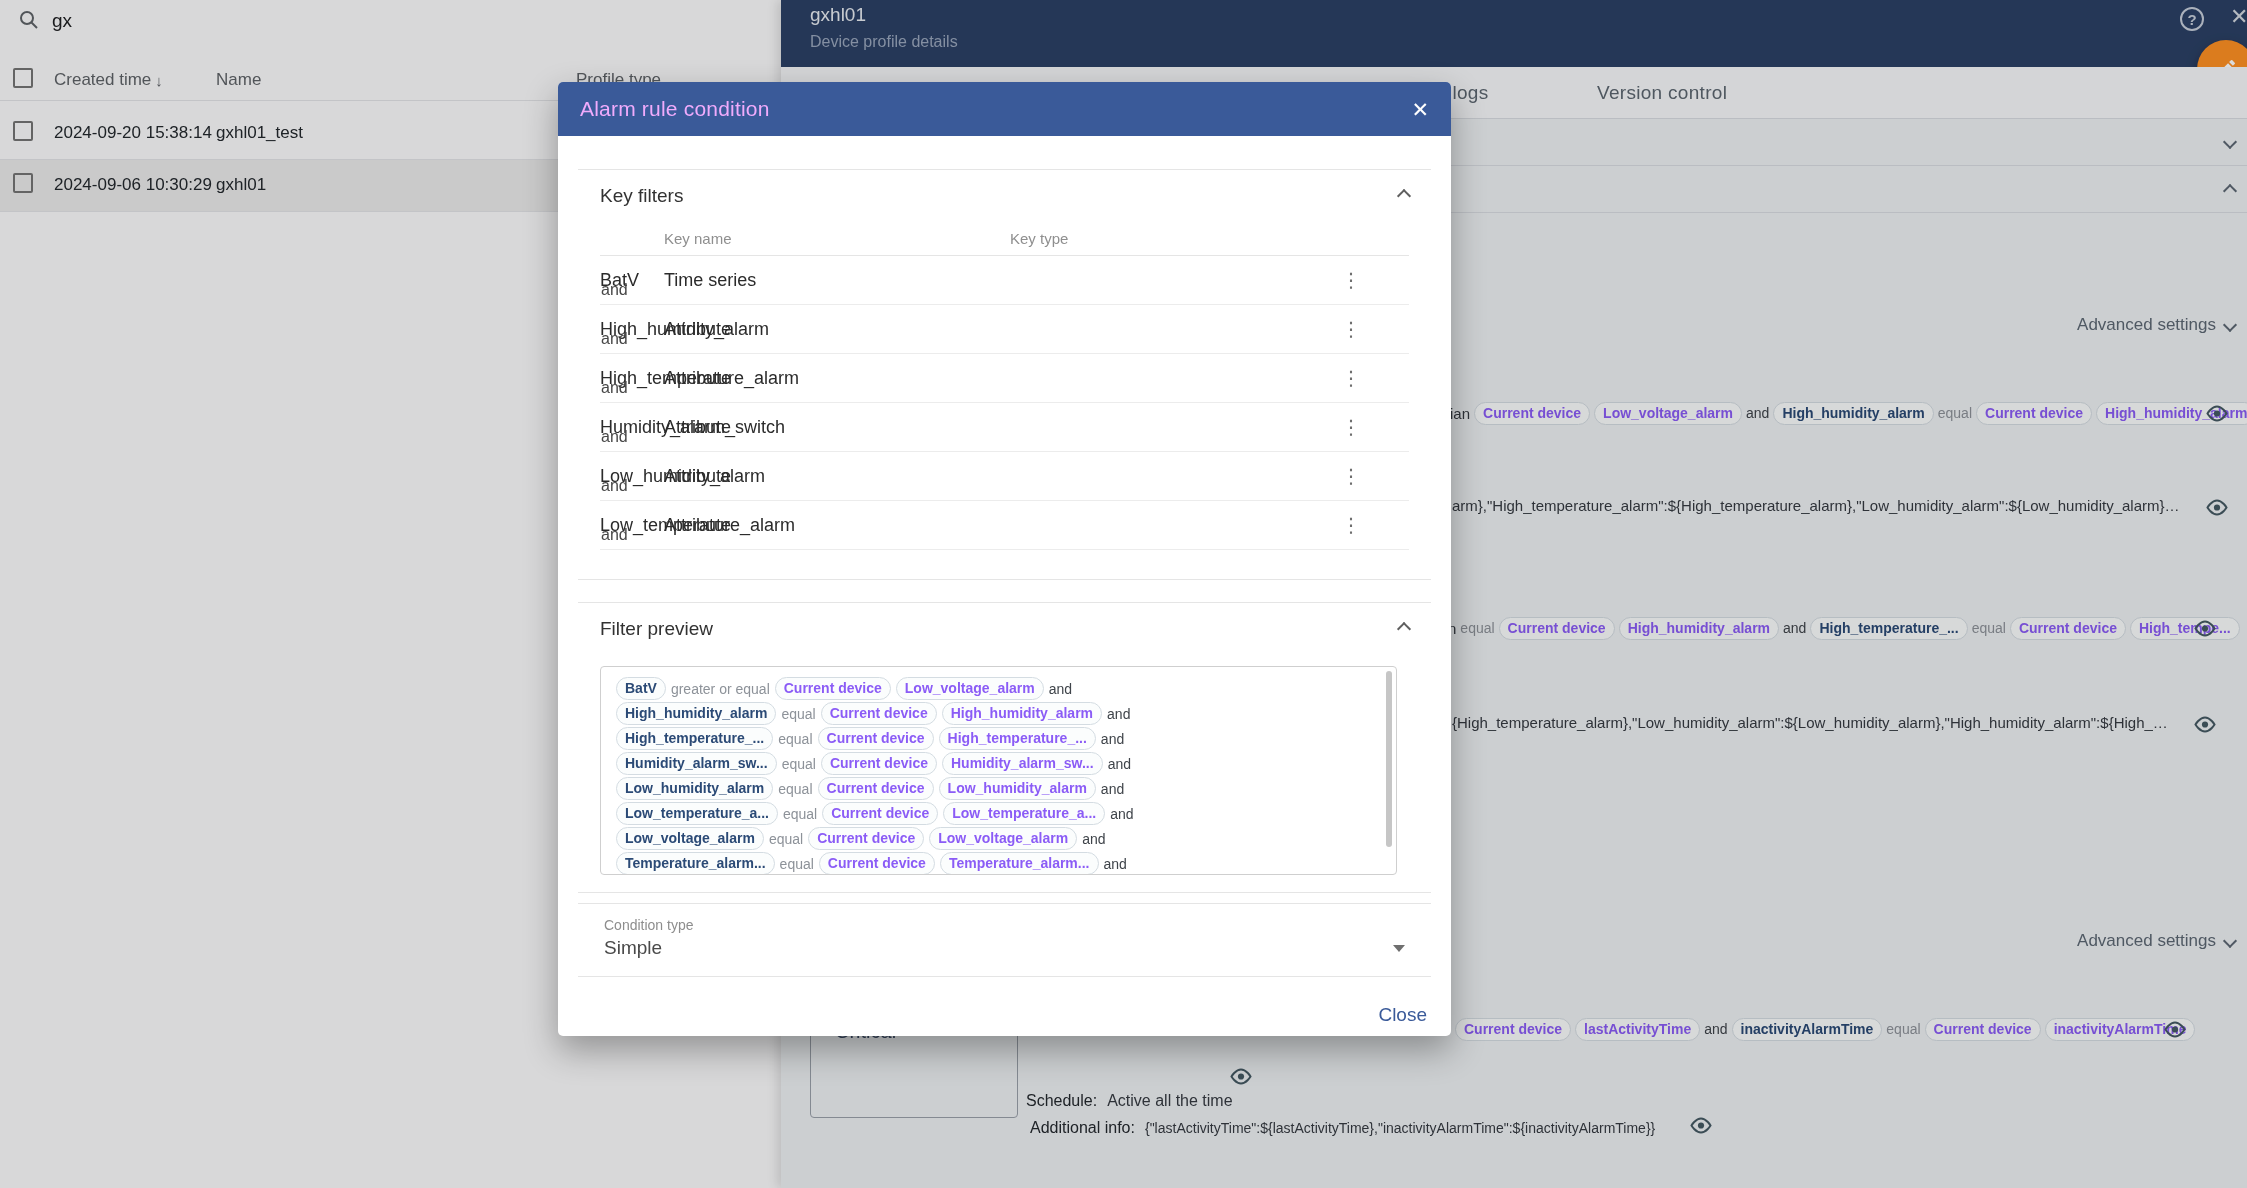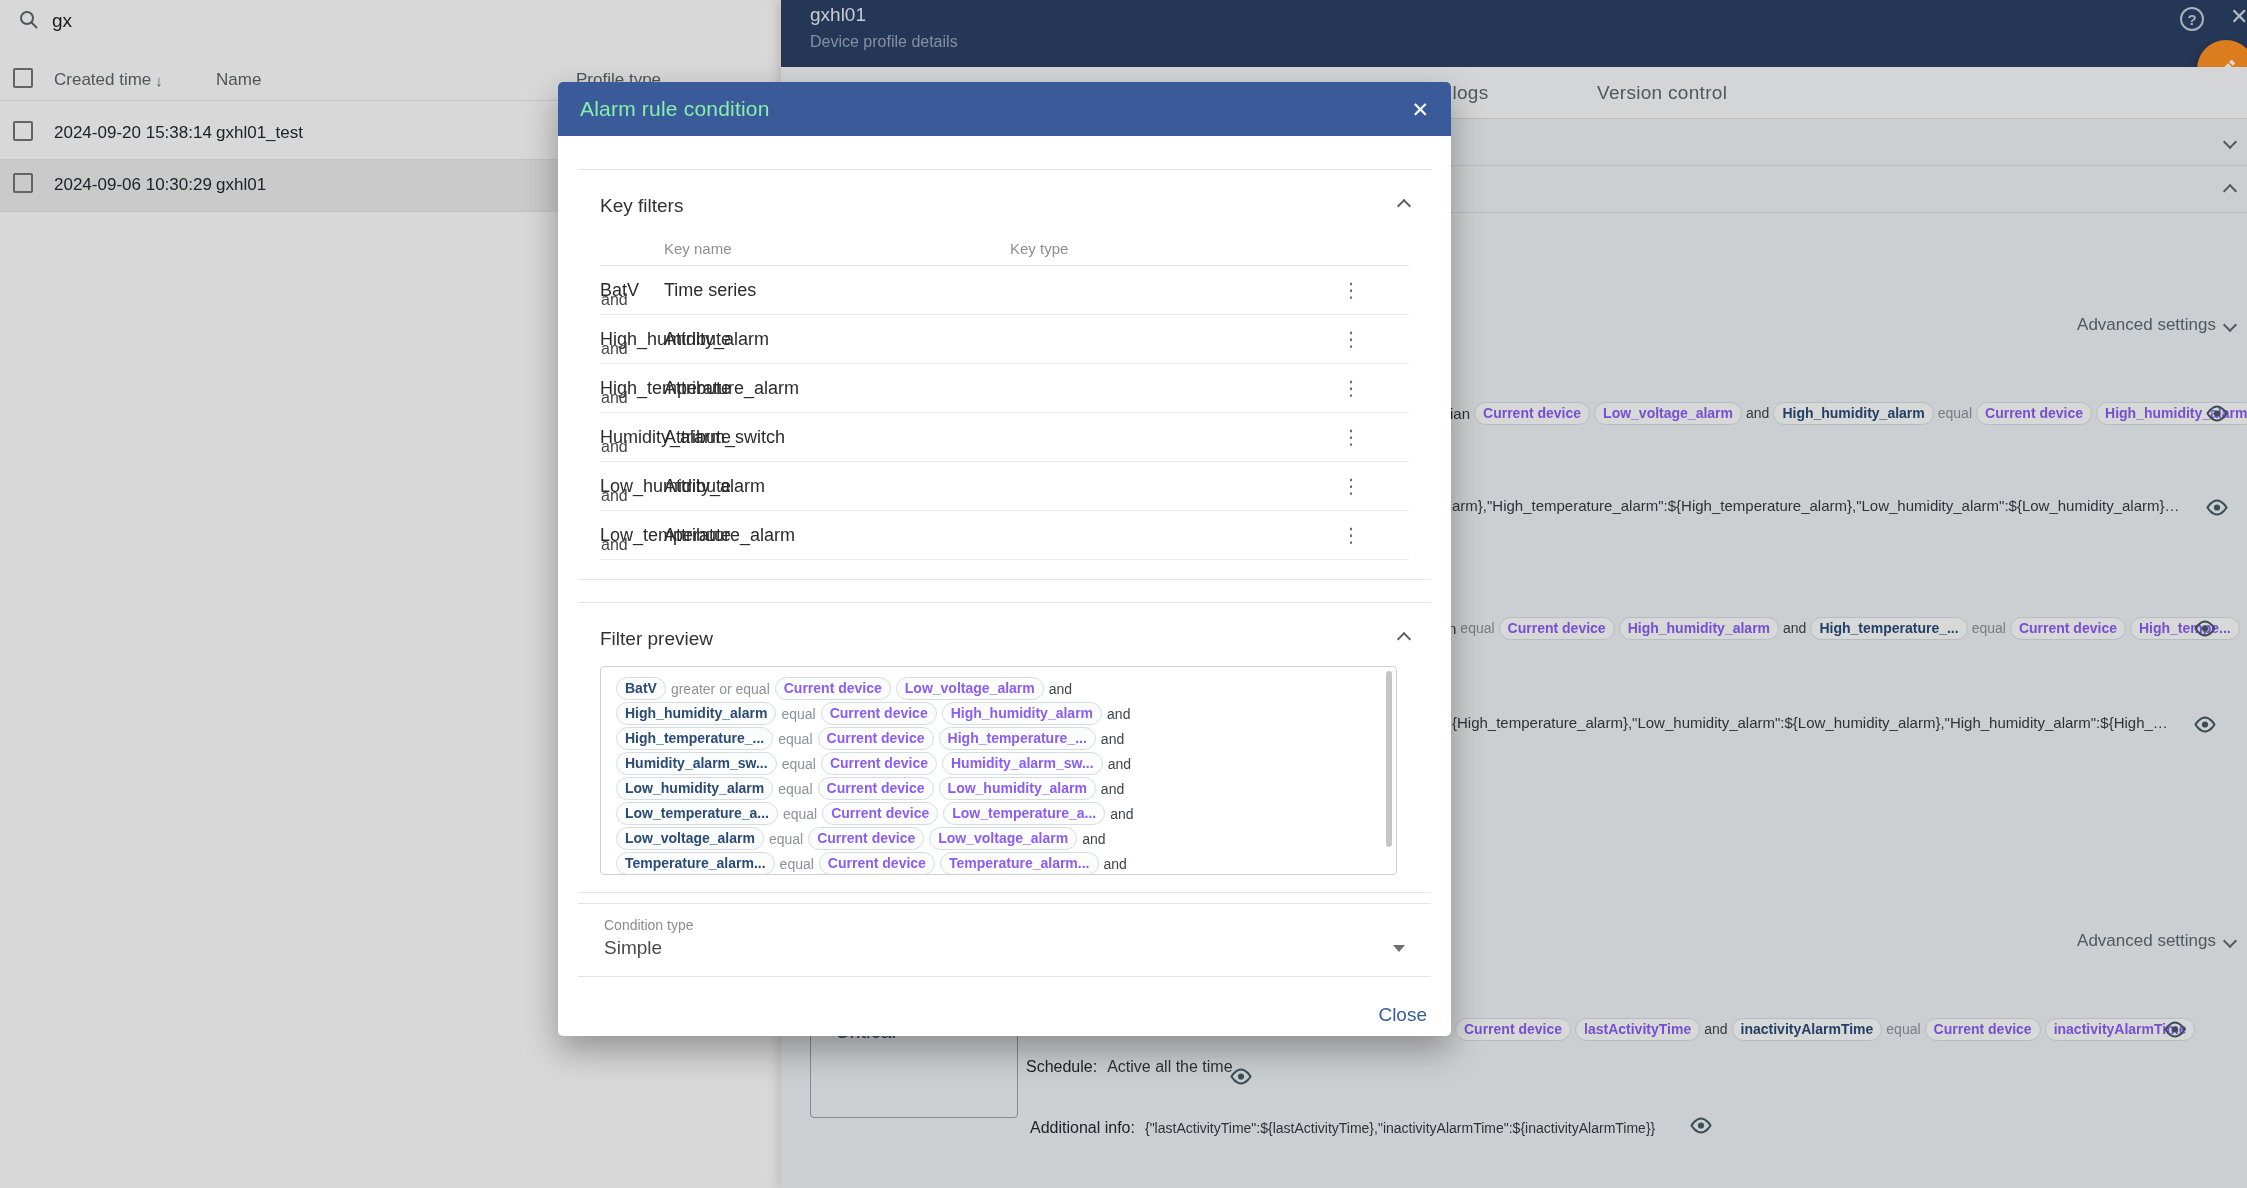--- a/index.html
+++ b/index.html
@@ -45,23 +45,23 @@
   .chip.teal { color:#8b5cf6; }
   .chip.navy { color:#2b4a76; }
   .op { font-size:14px; color:#8d9299; }
   .join { font-size:14px; color:#3f444a; font-weight:500; }
   .frag { font-size:15px; color:#363b42; }
 
   
   .backdrop { position:absolute; inset:0; background:rgba(0,0,0,.14); z-index:5; }
   .modal { position:absolute; left:558px; top:82px; width:893px; height:954px; background:#fff; border-radius:5px; box-shadow:0 14px 34px rgba(0,0,0,.32); z-index:10; }
   .modal-header { position:absolute; left:0; right:0; top:0; height:54px; background:#3a5a99; border-radius:5px 5px 0 0; display:flex; align-items:center; padding:0 22px; }
-  .modal-title { font-size:21px; font-weight:500; color:#86efac; letter-spacing:.2px; }
+  .modal-title { font-size:21px; font-weight:500; color:#f0abfc; letter-spacing:.2px; }
   .modal-close { margin-left:auto; color:#fff; font-size:21px; line-height:1; }
-  .mpanel { position:absolute; left:20px; width:853px; border-top:1px solid #e5e5e5; border-bottom:1px solid #e5e5e5; padding:10px 22px; }
+  .mpanel { position:absolute; left:20px; width:853px; border-top:1px solid #e5e5e5; border-bottom:1px solid #e5e5e5; padding:0 22px; }
   #panel-keyfilters { top:87px; height:411px; }
   #panel-preview { top:520px; height:291px; }
   #panel-condition { top:821px; height:74px; padding:0 26px; }
   .mpanel-head { height:52px; display:flex; align-items:center; justify-content:space-between; }
   .mpanel-title { font-size:19px; font-weight:500; color:#323232; }
   .mpanel-chev { color:#5f5f5f; }
   .kf-thead { display:grid; grid-template-columns:64px 346px 1fr 40px; height:34px; align-items:center; border-bottom:1px solid #e5e5e5; font-size:15px; color:#8f8f8f; }
   .kf-row { display:grid; grid-template-columns:64px 346px 1fr 40px; height:49px; align-items:center; border-bottom:1px solid #ececec; position:relative; font-size:18px; color:#2b2b2b; }
   .and-cell { position:absolute; left:1px; bottom:5px; font-size:16px; color:#474747; }
   .kf-menu { justify-self:end; color:#6e6e6e; font-size:20px; padding:0 8px; }
@@ -209,21 +209,21 @@
       <svg width="24" height="17" viewBox="0 0 24 17">
           <path d="M12 1.5C6.5 1.5 2.5 8.5 2.5 8.5s4 7 9.5 7 9.5-7 9.5-7-4-7-9.5-7z" fill="none" stroke="#455a64" stroke-width="2"></path>
           <circle cx="12" cy="8.5" r="3.1" fill="#455a64"></circle>
         </svg>
     </span>
 
     <div class="crit-box">
       <span class="crit-text">Critical</span>
     </div>
 
-    <div class="chips-row" style="left:245px;top:1054px;gap:10px">
+    <div class="chips-row" style="left:245px;top:1088px;gap:10px">
       <span class="kv-label">Schedule:</span>
       <span class="kv-value">Active all the time</span>
     </div>
     <span class="eye" style="left:448px;top:1068px">
       <svg width="24" height="17" viewBox="0 0 24 17">
           <path d="M12 1.5C6.5 1.5 2.5 8.5 2.5 8.5s4 7 9.5 7 9.5-7 9.5-7-4-7-9.5-7z" fill="none" stroke="#455a64" stroke-width="2"></path>
           <circle cx="12" cy="8.5" r="3.1" fill="#455a64"></circle>
         </svg>
     </span>
 

